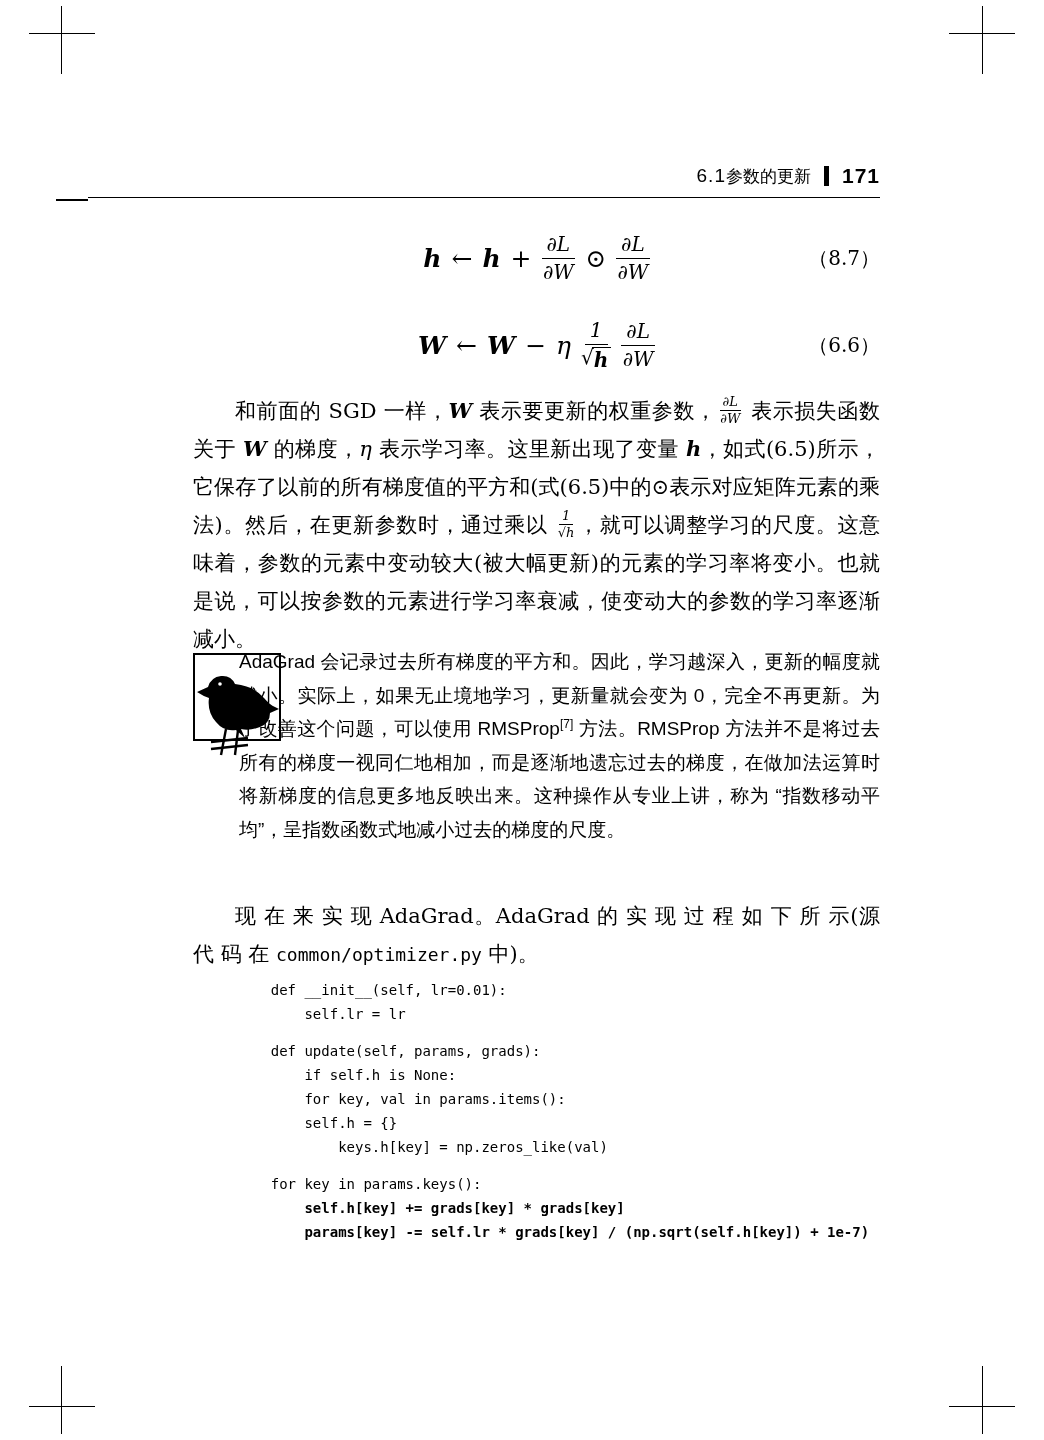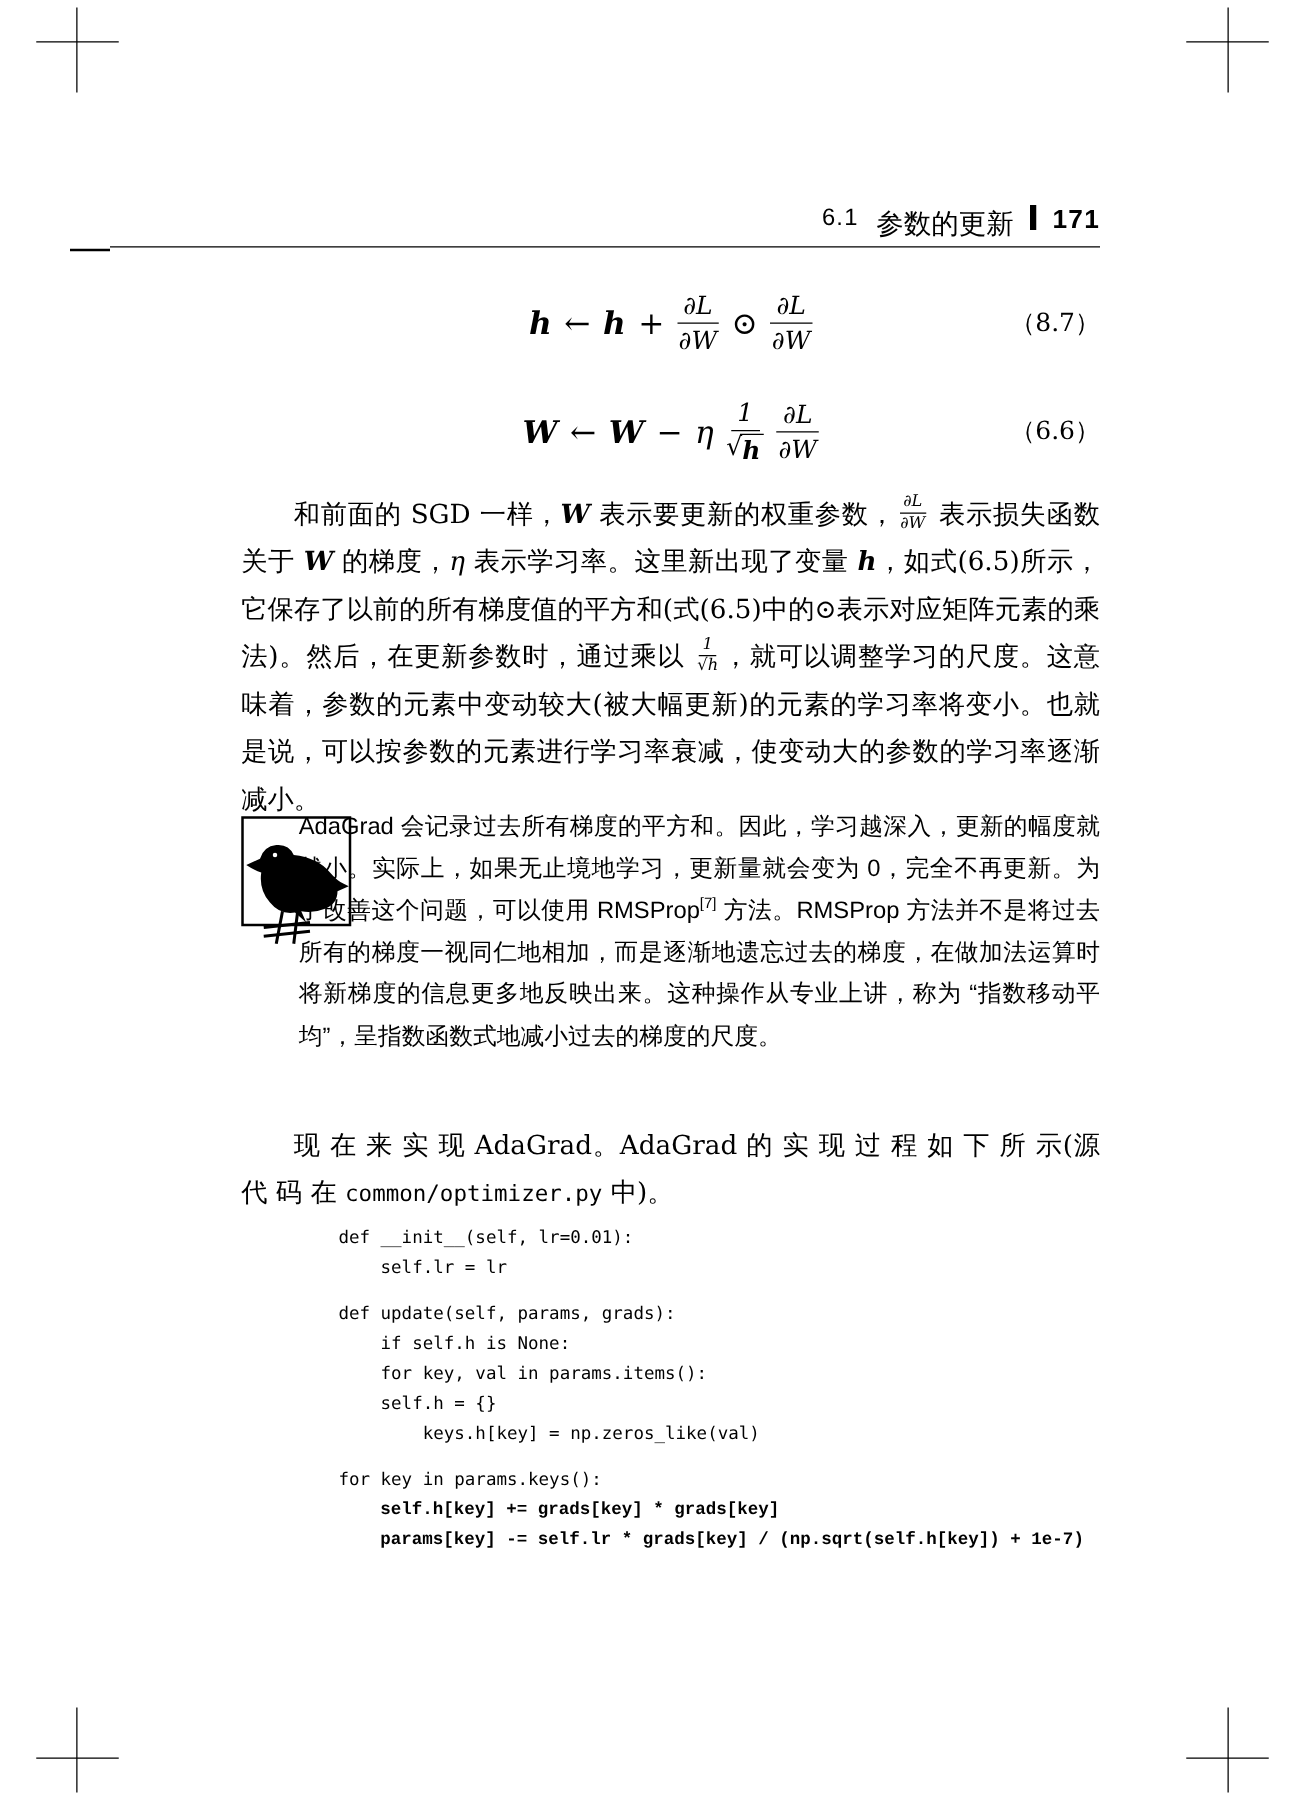--- a/index.html
+++ b/index.html
@@ -15,25 +15,25 @@
   }
 
   
   .crop { position: absolute; background: #000; }
   .crop.v { width: 1px; height: 68px; }
   .crop.h { height: 1px; width: 66px; }
 
   
   .header {
     position: absolute; top: 164px; left: 88px; width: 792px;
-    display: flex; justify-content: flex-end; 
+    display: flex; justify-content: flex-end; align-items: center;
     font-family: "Liberation Sans", "DejaVu Sans", sans-serif;
   }
   .header .sec-num { font-size: 19px; letter-spacing: 1px; }
-  .header .sec-title { font-size: 22px; margin-left: 14px; }
+  .header .sec-title { font-size: 17px; margin-left: 0; }
   .header .divider { width: 5px; height: 20px; background: #000; margin: 0 13px; }
   .header .pagenum { font-size: 21px; font-weight: bold; letter-spacing: 1px; }
   .rule { position: absolute; top: 197px; left: 88px; width: 792px; height: 1px; background: #000; }
   .rule-stub { position: absolute; top: 199px; left: 56px; width: 32px; height: 2px; background: #000; }
 
   
   .equation {
     position: absolute; left: 193px; width: 687px;
     display: flex; justify-content: center; align-items: center;
     font-size: 25px; font-style: italic;
@@ -90,21 +90,21 @@
   }
 
   
   .codeblock {
     position: absolute; top: 978px; left: 237px; width: 680px;
     font-family: "DejaVu Sans Mono", "Liberation Mono", monospace;
     font-size: 14px;
   }
   .code-line { white-space: pre; height: 24px; line-height: 24px; }
   .code-line.blank { height: 13px; }
-  .code-line.bold { font-weight: bold; font-family: Liberation Mono, monospace; }
+  .code-line.bold { font-weight: bold; }
 </style>
 </head>
 <body>
 
 <div class="page">
 
   <div class="crop v" style="left:61px; top:6px;"></div>
   <div class="crop h" style="left:29px; top:33px;"></div>
   <div class="crop v" style="left:982px; top:6px;"></div>
   <div class="crop h" style="left:949px; top:33px;"></div>

